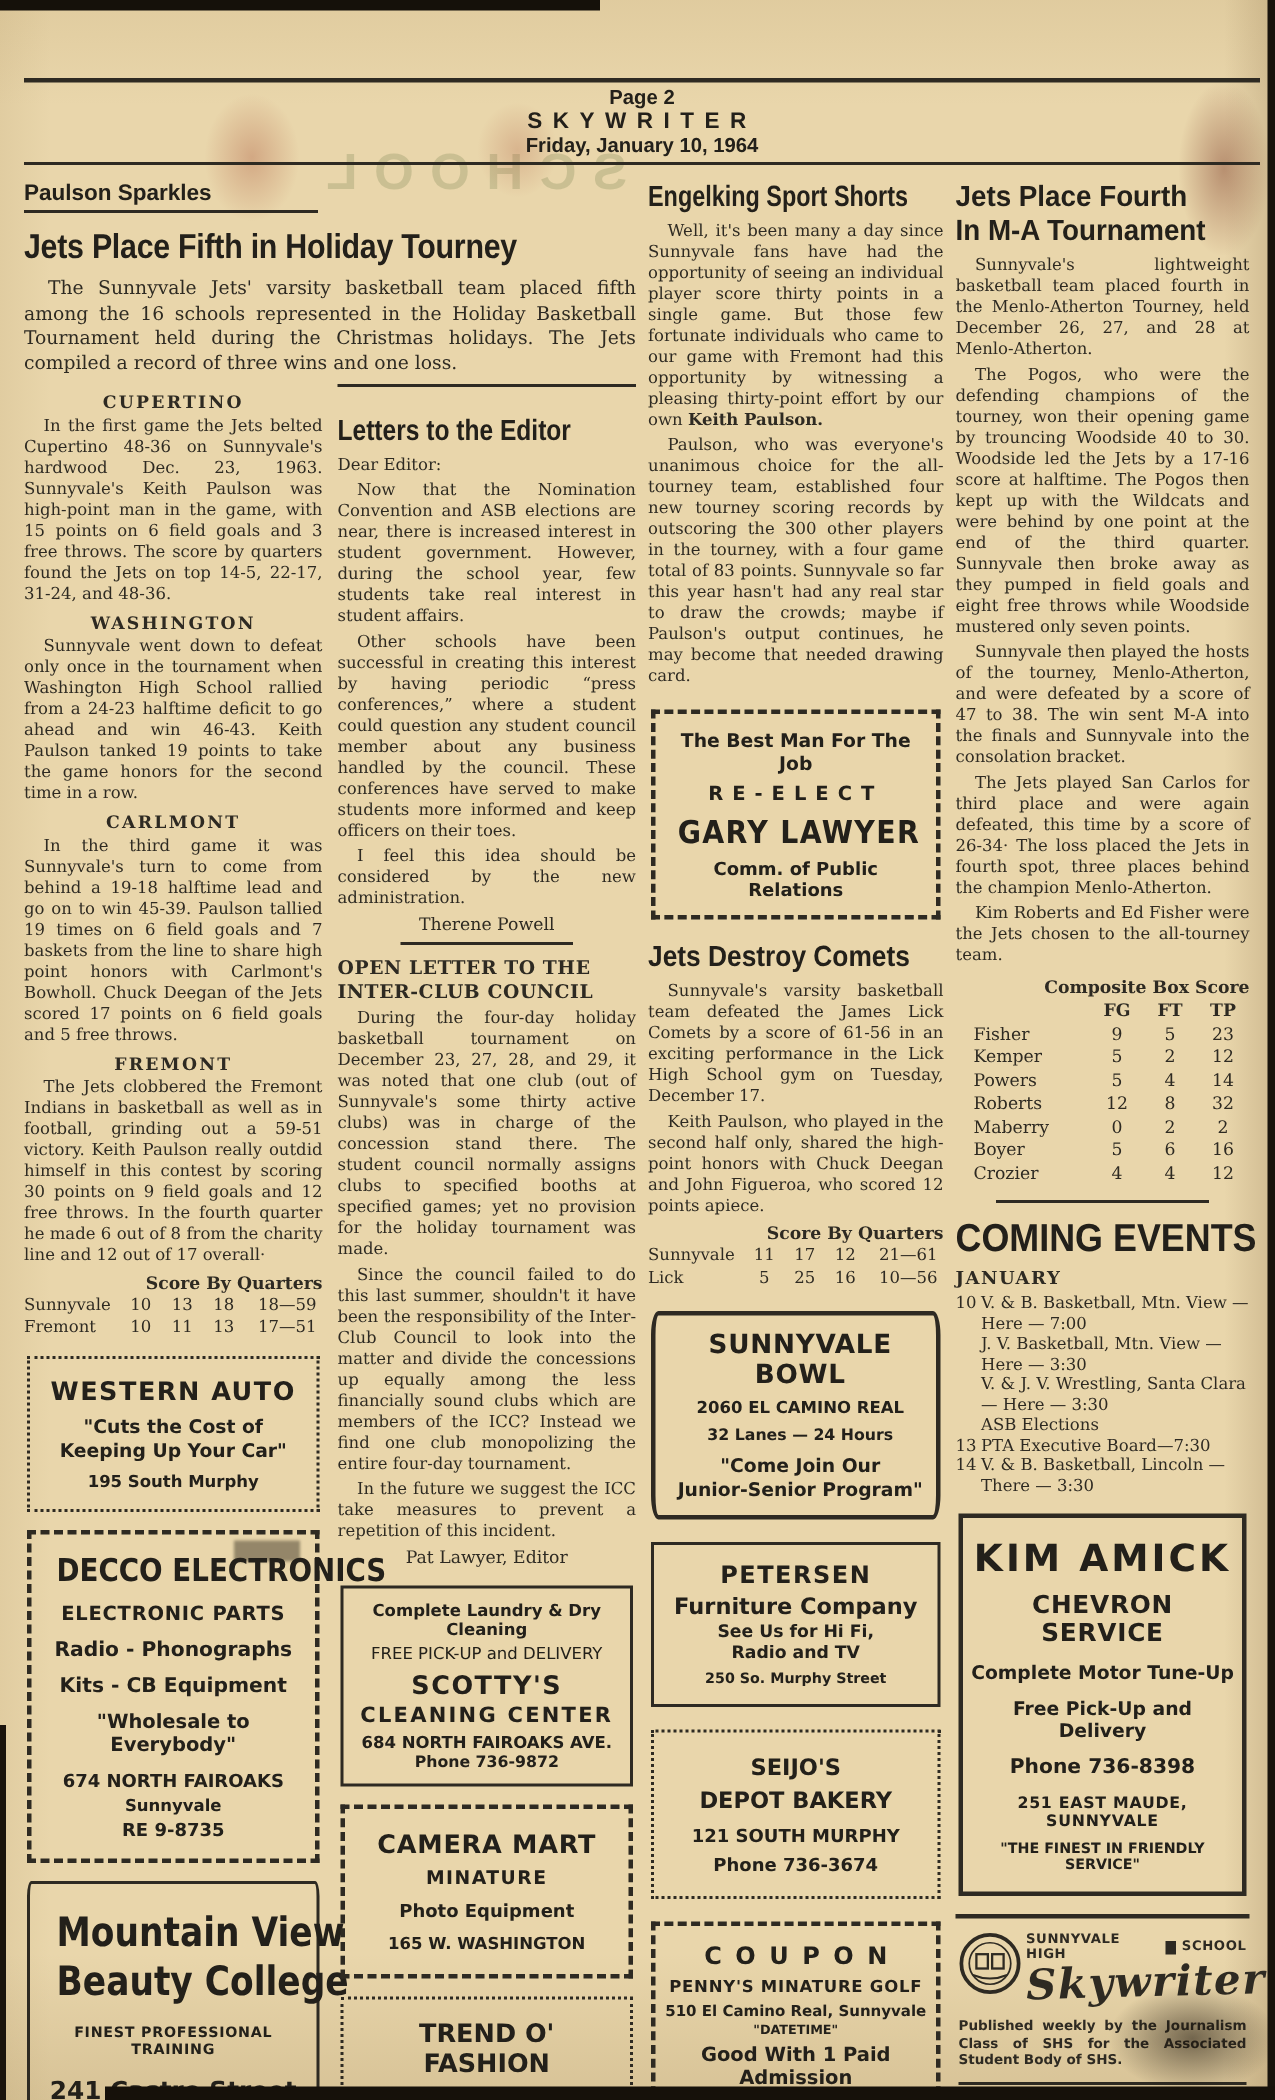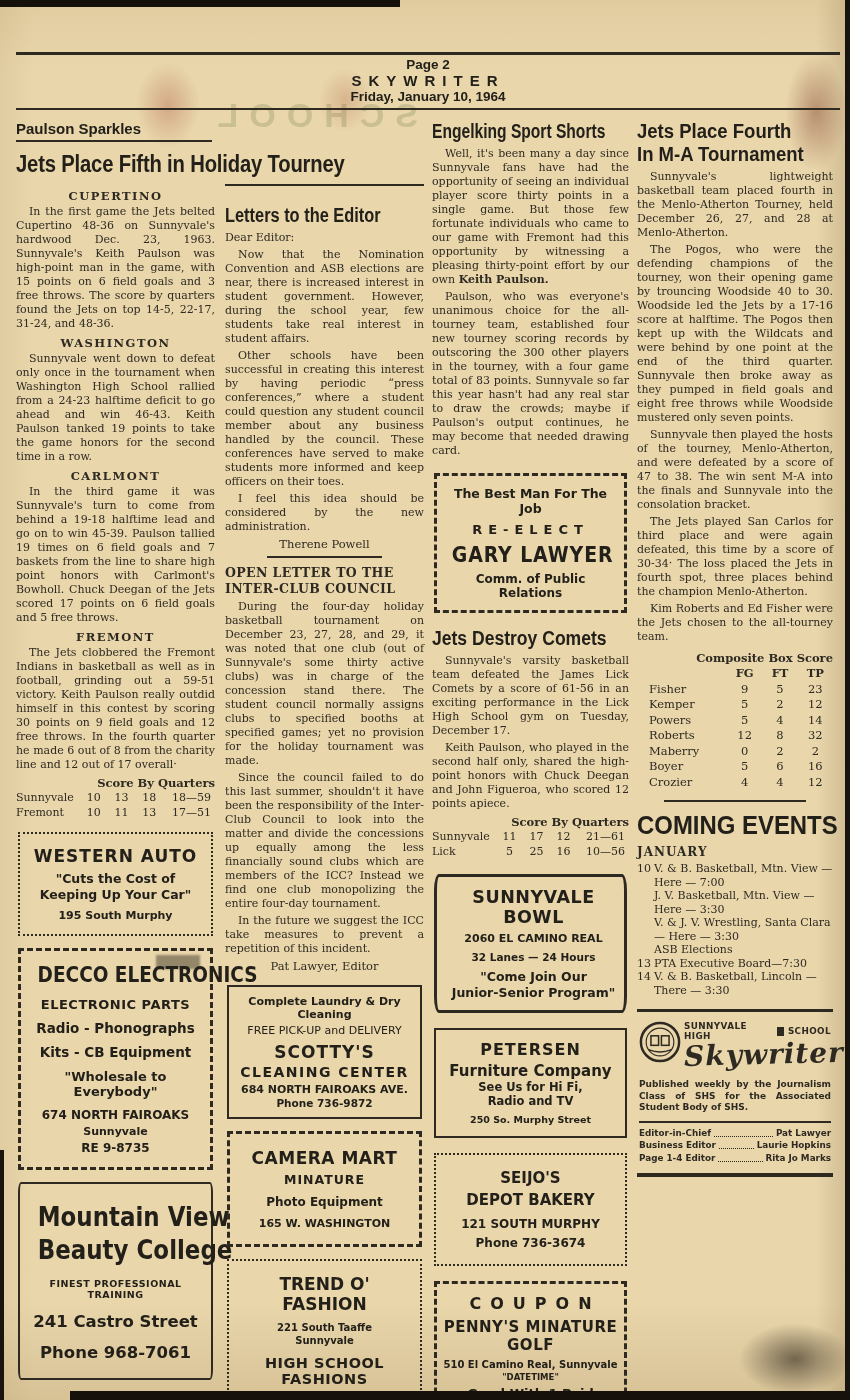--- a/index.html
+++ b/index.html
@@ -146,21 +146,21 @@
   .pt-name2{font-size:15px;font-weight:bold;margin-top:3px;}
   .pt-l{font-size:11.5px;margin-top:0;line-height:14px;font-weight:bold;}
   .pt-addr{font-size:9.5px;font-weight:bold;margin-top:6px;margin-bottom:3px;}
 
   .sj-name{font-size:15px;font-weight:bold;margin-top:6px;}
   .sj-name2{font-size:15px;font-weight:bold;margin-top:4px;}
   .sj-addr{font-size:12px;font-weight:bold;margin-top:8px;}
   .sj-phone{font-size:12px;font-weight:bold;margin-top:5px;margin-bottom:6px;}
 
   .cp-title{font-size:16px;font-weight:bold;letter-spacing:9px;padding-left:9px;margin-top:2px;}
-  .cp-name{font-size:15px;font-weight:bold;margin-top:5px;letter-spacing:.5px;}
+  .cp-name{font-size:11px;font-weight:bold;margin-top:5px;letter-spacing:.5px;}
   .cp-addr{font-size:10px;font-weight:bold;margin-top:5px;}
   .cp-note{font-size:8.5px;font-weight:bold;margin-top:2px;}
   .cp-offer{font-size:13px;font-weight:bold;margin-top:4px;margin-bottom:2px;}
 
   .kim{padding:12px 5px 10px;}
   .km-name{font-size:25px;font-weight:bold;letter-spacing:2px;}
   .km-svc{font-size:16.5px;font-weight:bold;letter-spacing:.5px;margin-top:7px;}
   .km-l{font-size:12.5px;margin-top:9px;font-weight:bold;}
   .km-phone{font-size:13.5px;font-weight:bold;margin-top:9px;}
   .km-addr{font-size:10.5px;font-weight:bold;margin-top:10px;letter-spacing:.5px;}
@@ -213,20 +213,21 @@
       <span class="pg">Page 2</span>
       <span class="paper-title">SKYWRITER</span>
       <span class="date">Friday, January 10, 1964</span>
     </header>
 
     <div class="cols">
 
       <div class="colpair">
         <div class="kicker">Paulson Sparkles</div>
         <h1 class="hl-xl"><span class="cnd c88">Jets Place Fifth in Holiday Tourney</span></h1>
+        <p class="lede">The Sunnyvale Jets' varsity basketball team placed fifth among the 16 schools represented in the Holiday Basketball Tournament held during the Christmas holidays. The Jets compiled a record of three wins and one loss.</p>
 
         <div class="pair-row">
 
           <div class="col1">
             <div class="article-body">
               <h3 class="crosshead">CUPERTINO</h3>
               <p class="body">In the first game the Jets belted Cupertino 48-36 on Sunnyvale's hardwood Dec. 23, 1963. Sunnyvale's Keith Paulson was high-point man in the game, with 15 points on 6 field goals and 3 free throws. The score by quarters found the Jets on top 14-5, 22-17, 31-24, and 48-36.</p>
               <h3 class="crosshead">WASHINGTON</h3>
               <p class="body">Sunnyvale went down to defeat only once in the tournament when Washington High School rallied from a 24-23 halftime deficit to go ahead and win 46-43. Keith Paulson tanked 19 points to take the game honors for the second time in a row.</p>
               <h3 class="crosshead">CARLMONT</h3>
@@ -409,21 +410,21 @@
 
       <div class="col4">
         <section class="ma">
           <h2 class="hl-col">
             <span class="cnd c95" style="display:block;">Jets Place Fourth</span>
             <span class="cnd c95" style="display:block;">In M-A Tournament</span>
           </h2>
           <p class="body">Sunnyvale's lightweight basketball team placed fourth in the Menlo-Atherton Tourney, held December 26, 27, and 28 at Menlo-Atherton.</p>
           <p class="body">The Pogos, who were the defending champions of the tourney, won their opening game by trouncing Woodside 40 to 30. Woodside led the Jets by a 17-16 score at halftime. The Pogos then kept up with the Wildcats and were behind by one point at the end of the third quarter. Sunnyvale then broke away as they pumped in field goals and eight free throws while Woodside mustered only seven points.</p>
           <p class="body">Sunnyvale then played the hosts of the tourney, Menlo-Atherton, and were defeated by a score of 47 to 38. The win sent M-A into the finals and Sunnyvale into the consolation bracket.</p>
-          <p class="body">The Jets played San Carlos for third place and were again defeated, this time by a score of 30-34· The loss placed the Jets in fourth spot, three places behind the champion Menlo-Atherton.</p>
+          <p class="body">The Jets played San Carlos for third place and were again defeated, this time by a score of 26-34· The loss placed the Jets in fourth spot, three places behind the champion Menlo-Atherton.</p>
           <p class="body">Kim Roberts and Ed Fisher were the Jets chosen to the all-tourney team.</p>
 
           <div class="boxscore">
             <div class="score-title">Composite Box Score</div>
             <div class="bs-row bs-head">
               <span class="bs-name"></span>
               <span class="bs-c">FG</span>
               <span class="bs-c">FT</span>
               <span class="bs-c">TP</span>
             </div>
@@ -496,20 +497,29 @@
           <div class="event">
             <span class="eday">13</span>
             <span class="etext">PTA Executive Board—7:30</span>
           </div>
           <div class="event">
             <span class="eday">14</span>
             <span class="etext">V. &amp; B. Basketball, Lincoln —There — 3:30</span>
           </div>
         </section>
 
+        <section class="ad ad-heavy kim">
+          <div class="km-name">KIM AMICK</div>
+          <div class="km-svc">CHEVRON SERVICE</div>
+          <div class="km-l">Complete Motor Tune-Up</div>
+          <div class="km-l">Free Pick-Up and Delivery</div>
+          <div class="km-phone">Phone 736-8398</div>
+          <div class="km-addr">251 EAST MAUDE, SUNNYVALE</div>
+          <div class="km-tag">"THE FINEST IN FRIENDLY SERVICE"</div>
+        </section>
 
         <section class="masthead">
           <div class="mh-top">
             <span class="seal">
               <svg viewBox="0 0 44 44" xmlns="http://www.w3.org/2000/svg">
                 <circle cx="22" cy="22" r="20" fill="none" stroke="#2e2a22" stroke-width="2.6"></circle>
                 <circle cx="22" cy="22" r="14.5" fill="none" stroke="#2e2a22" stroke-width="1.2"></circle>
                 <rect x="12.5" y="15.5" width="8" height="10" fill="none" stroke="#2e2a22" stroke-width="1.6"></rect>
                 <rect x="23.5" y="15.5" width="8" height="10" fill="none" stroke="#2e2a22" stroke-width="1.6"></rect>
                 <path d="M10 30 Q22 35 34 30" fill="none" stroke="#2e2a22" stroke-width="1.5"></path>

